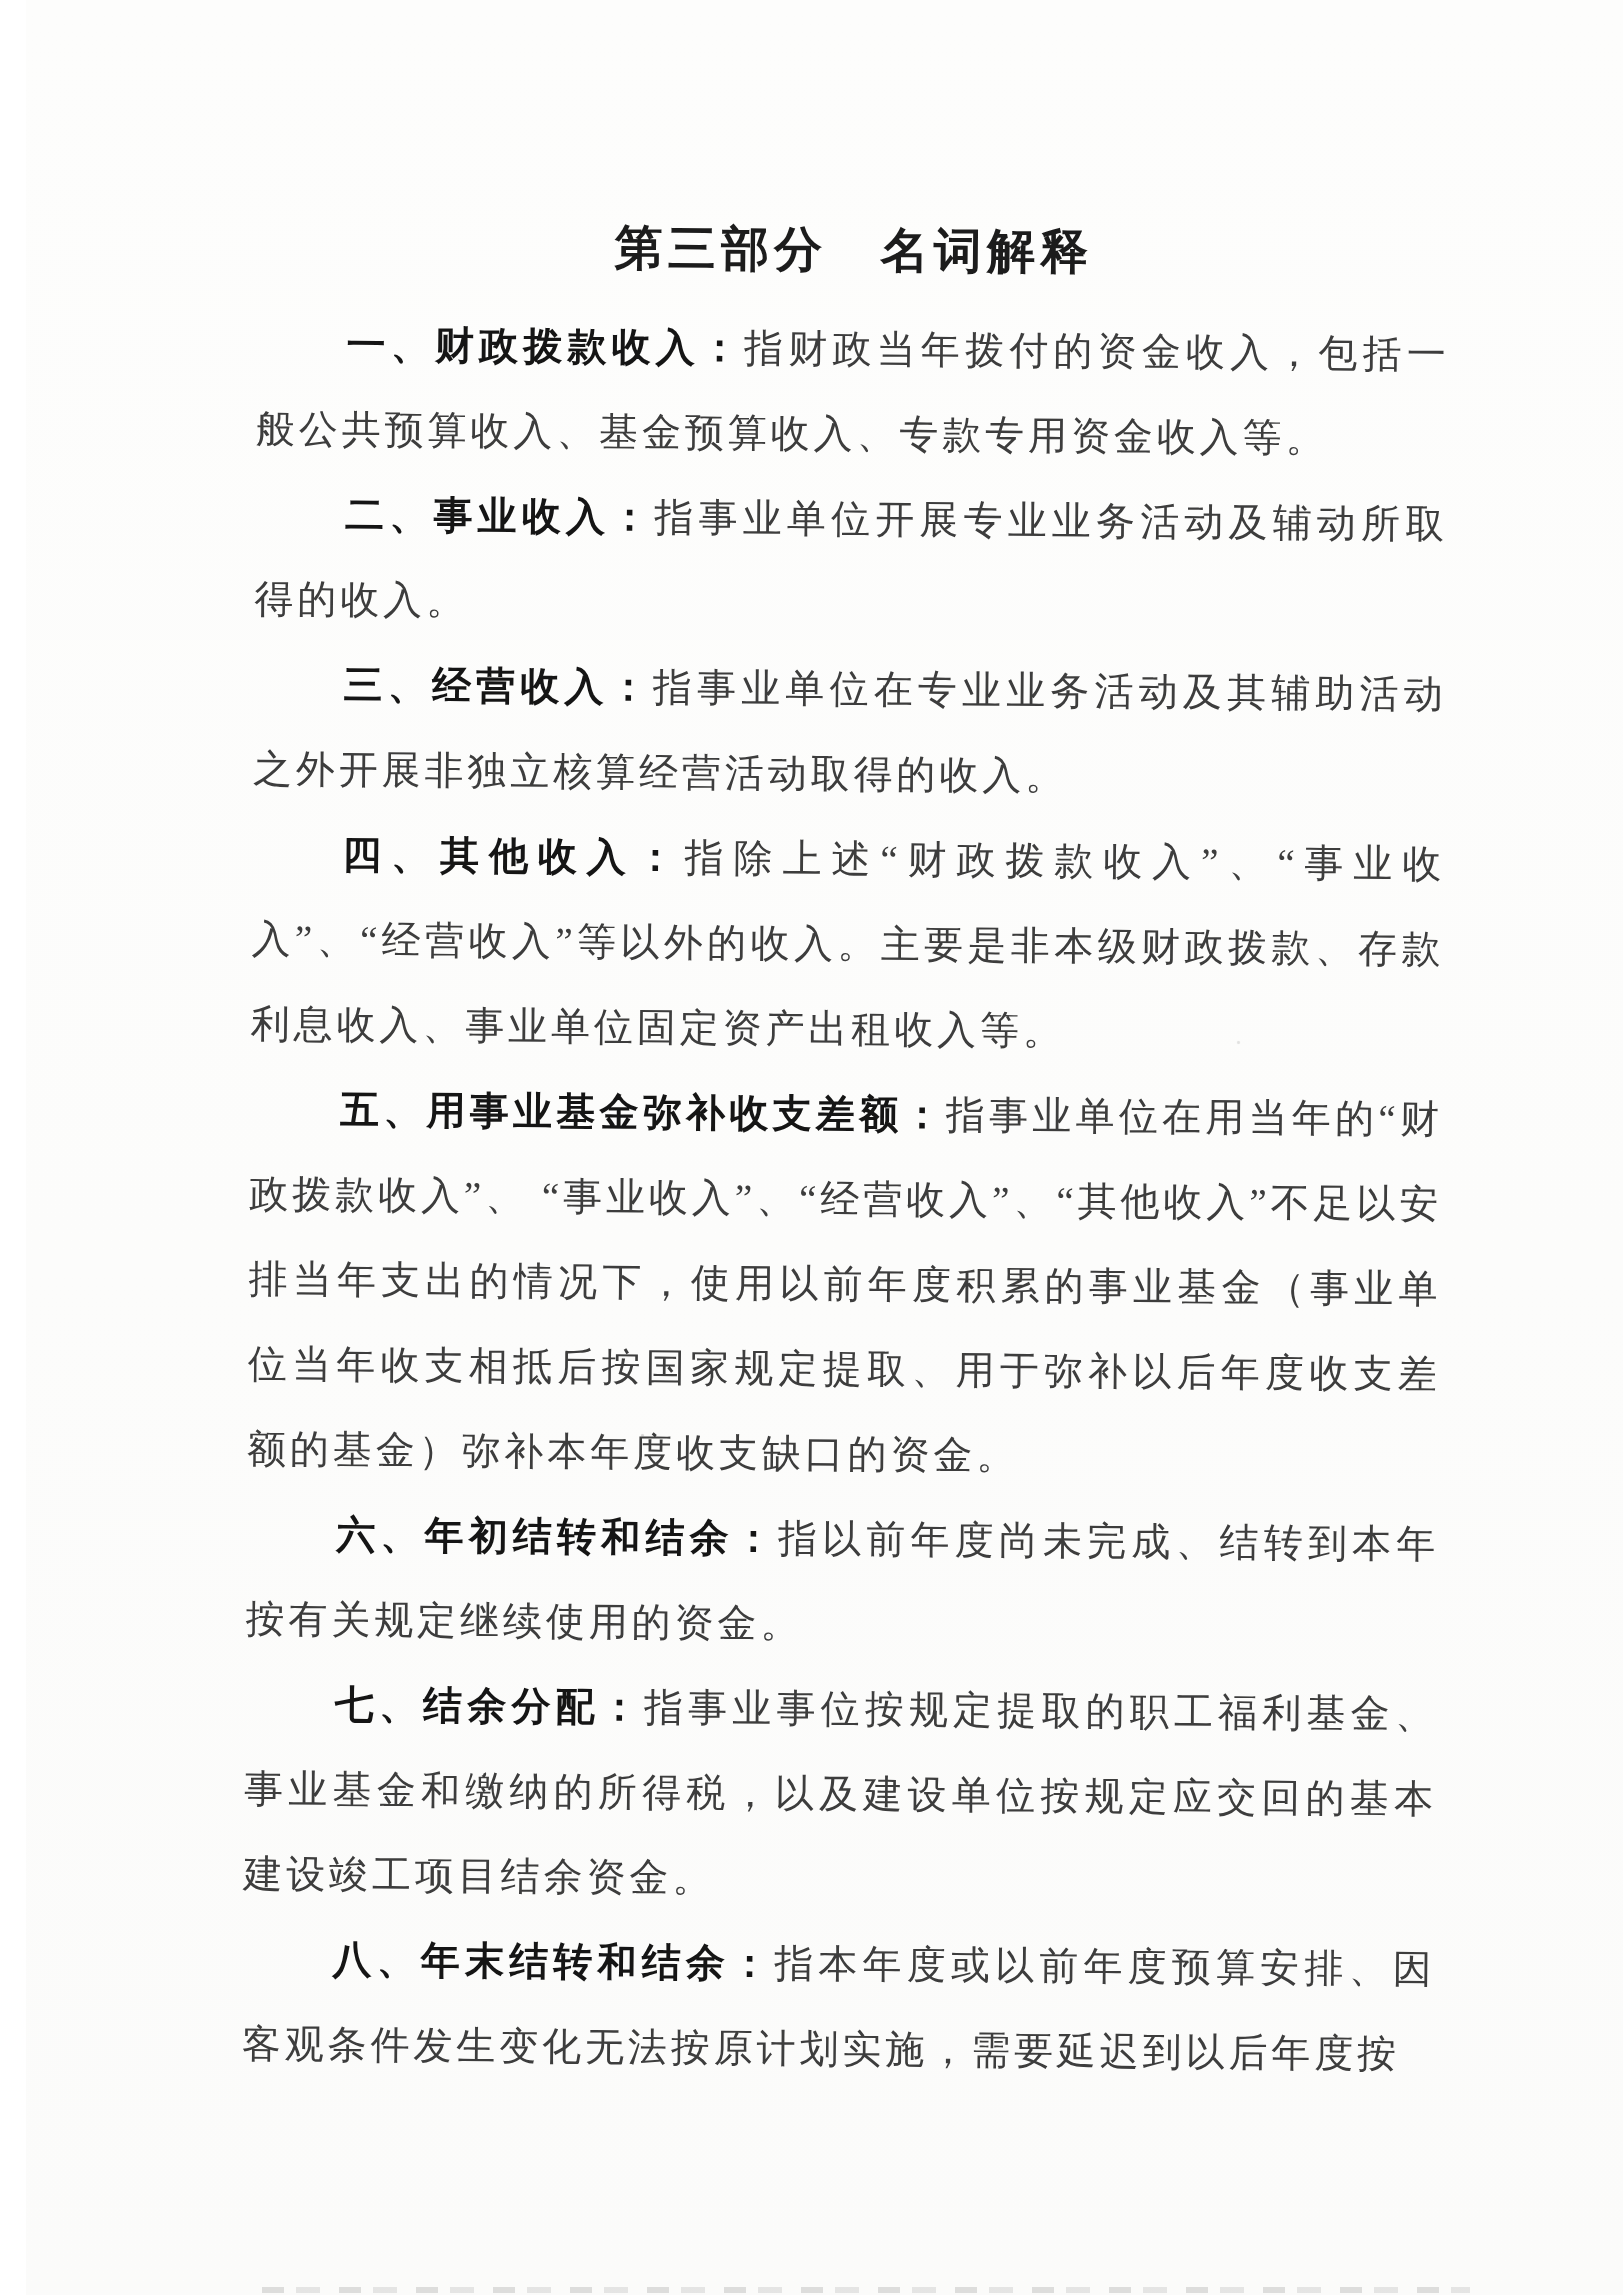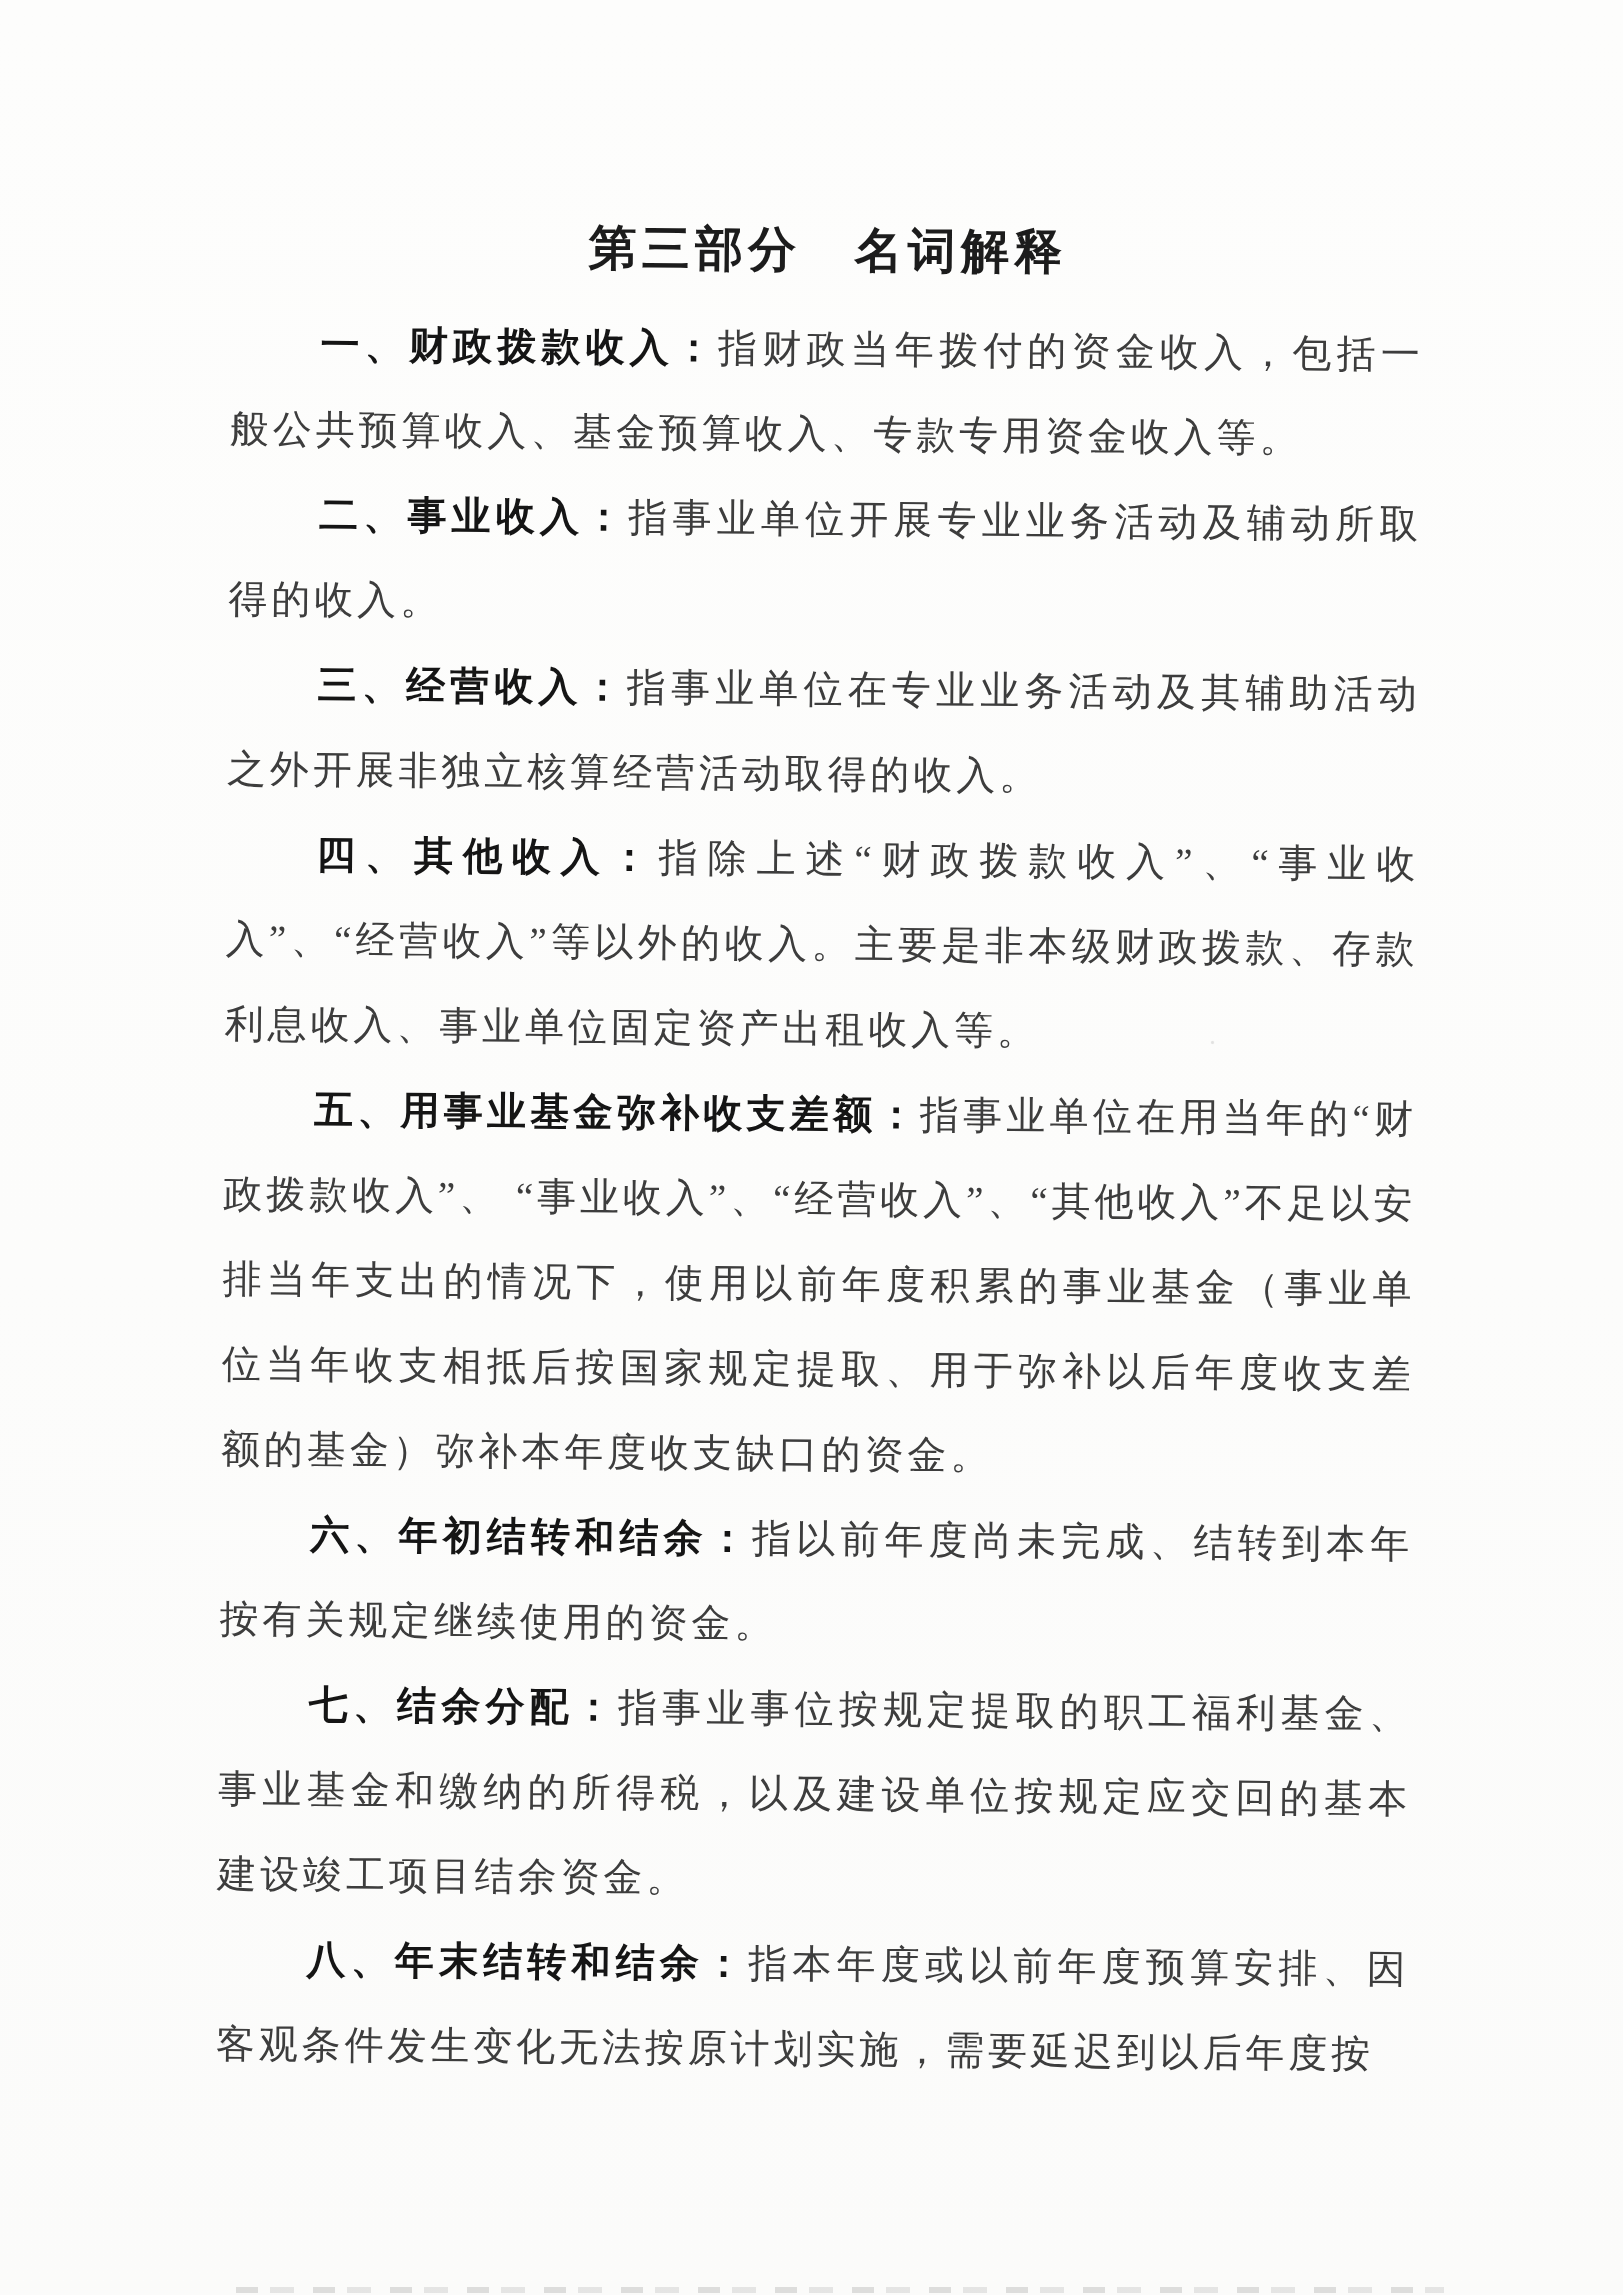--- a/index.html
+++ b/index.html
@@ -11,20 +11,21 @@
     height: 2295px;
     position: relative;
     overflow: hidden;
     background: #ffffff;
     font-family: "Liberation Serif", "DejaVu Serif", serif;
   }
   .sheet {
     position: absolute;
     inset: 0;
     background: linear-gradient(180deg, #fdfdfc 0%, #fcfcfb 55%, #fbfbfa 100%);
+    margin-left: 26px;
   }
   .content {
     position: absolute;
     left: 232px;
     top: 195px;
     width: 1193px;
     transform: rotate(0.5deg);
     transform-origin: 0 0;
   }
   .doc-title {

